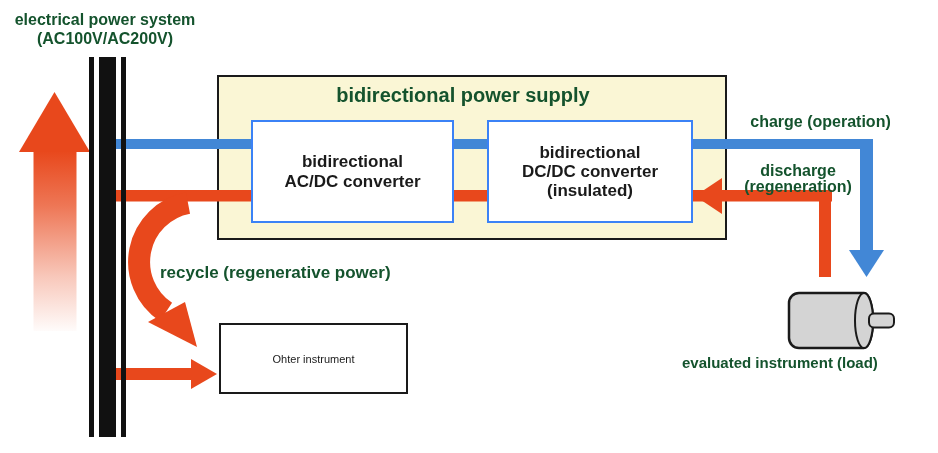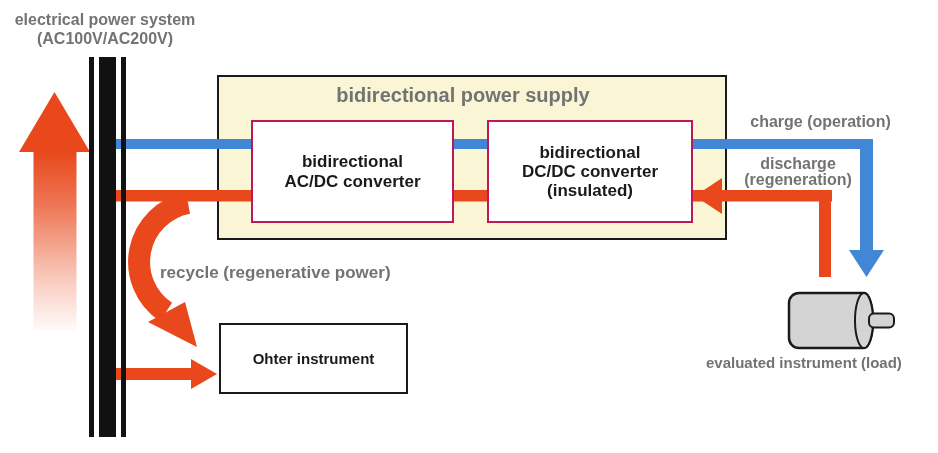--- a/index.html
+++ b/index.html
@@ -1,35 +1,35 @@
 <!DOCTYPE html>
 <html><head>
 <meta charset="utf-8">
 <style>
   html,body{margin:0;padding:0;background:#fff;}
   body{font-family:"Liberation Sans", sans-serif; color:#1a1a1a;}
   #canvas{position:relative;width:938px;height:453px;background:#ffffff;overflow:hidden;}
   .abs{position:absolute;}
-  .lbl{font-weight:bold;color:#737373;}
+  .lbl{font-weight:bold;color:#14532d;}
   .center{text-align:center;}
   
   #supply-box{left:217px;top:75px;width:506px;height:161px;background:#faf6d5;border:2px solid #1a1a1a;z-index:1;}
   #flow-layer{left:0;top:0;width:938px;height:453px;z-index:2;}
-  .conv-box{background:#ffffff;border:2px solid #be185d;z-index:3;display:flex;align-items:center;justify-content:center;flex-direction:column;}
+  .conv-box{background:#ffffff;border:2px solid #3b82f6;z-index:3;display:flex;align-items:center;justify-content:center;flex-direction:column;}
   #acdc-box{left:251px;top:120px;width:199px;height:99px;}
   #dcdc-box{left:487px;top:120px;width:202px;height:99px;}
   .conv-text{font-size:17px;font-weight:bold;line-height:20px;text-align:center;}
   #other-box{left:219px;top:323px;width:185px;height:67px;background:#fff;border:2px solid #1a1a1a;z-index:3;display:flex;align-items:center;justify-content:center;}
-  #other-box span{font-size:15px;font-weight:bold;}
+  #other-box span{font-size:11px;font-weight:normal;}
   #grid-label{left:2px;top:10px;width:206px;z-index:4;font-size:16px;line-height:19px;}
   #supply-title{left:208px;top:84px;width:510px;z-index:4;font-size:20px;}
   #recycle-label{left:160px;top:263px;z-index:4;font-size:17px;}
   #charge-label{left:733px;top:113px;width:175px;z-index:4;font-size:16px;}
-  #discharge-label{left:712px;top:156px;width:172px;z-index:4;font-size:16px;line-height:16px;}
-  #load-label{left:706px;top:354px;z-index:4;font-size:15px;}
+  #discharge-label{left:712px;top:163px;width:172px;z-index:4;font-size:16px;line-height:16px;}
+  #load-label{left:682px;top:354px;z-index:4;font-size:15px;}
   #load-sub{left:706px;top:378px;z-index:4;font-size:15px;line-height:16px;}
   .block{display:block;}
 </style>
 </head>
 <body>
 
 <div id="canvas">
 
   <div id="supply-box" class="abs"></div>
 

